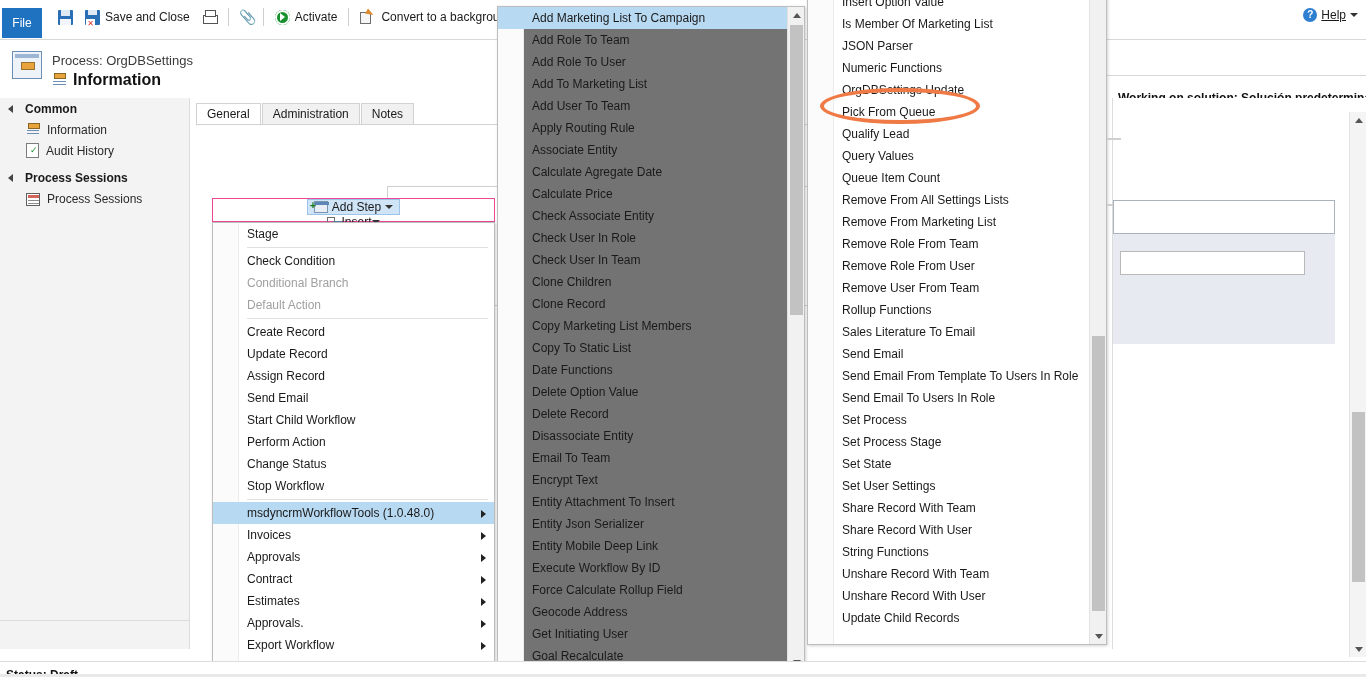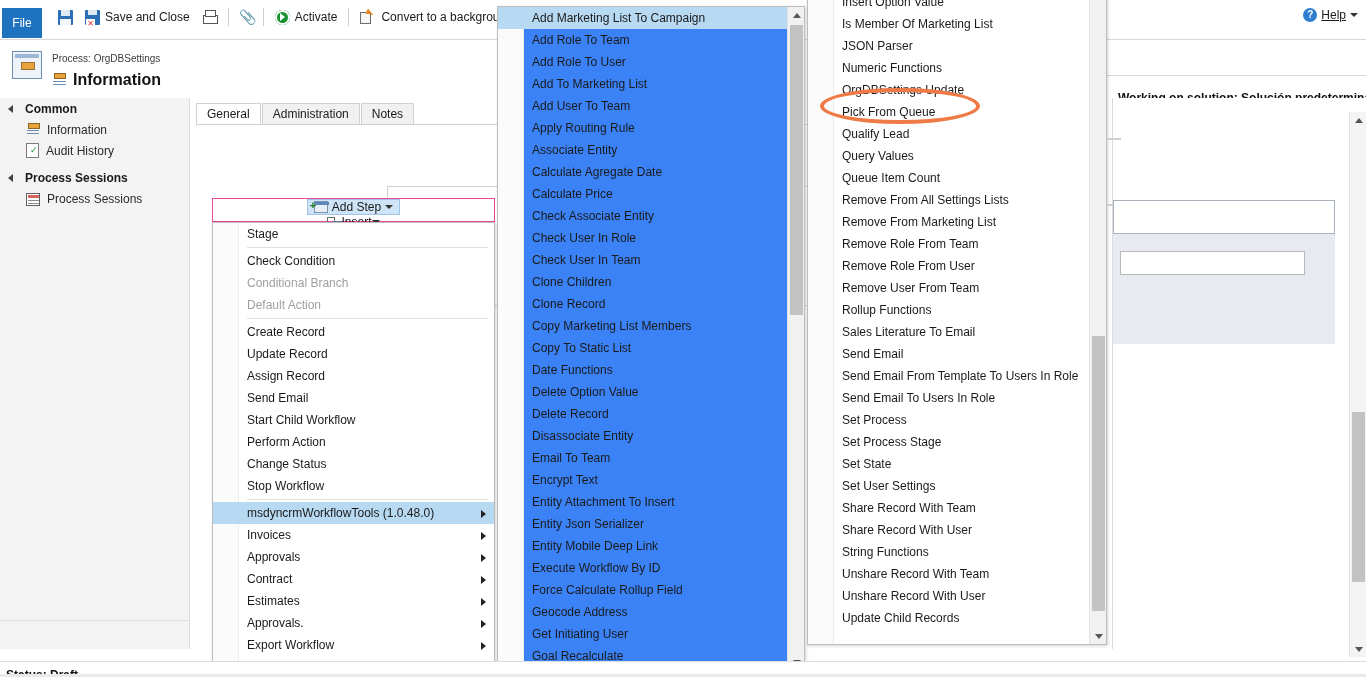--- a/index.html
+++ b/index.html
@@ -69,21 +69,21 @@
   .right-divider { position:absolute; left:1106px; top:0; width:1px; height:34px; background:#d0d0d0; }
 
   
   .rec-header { position:absolute; left:0; top:41px; width:1366px; height:57px; background:#fff; }
   .rec-icon {
     position:absolute; left:12px; top:10px; width:30px; height:28px;
     border:1px solid #6d8fb5; background:#eef3f9;
   }
   .rec-icon:before { content:""; position:absolute; left:2px; top:2px; width:24px; height:4px; background:#9db6d4; }
   .rec-icon:after  { content:""; position:absolute; left:8px; top:10px; width:12px; height:6px; background:#e8a33d; border:1px solid #9a7230; }
-  .rec-sub { position:absolute; left:52px; top:12px; font-size:10px; color:#3b3b3b; }
+  .rec-sub { position:absolute; left:52px; top:12px; font-size:13px; color:#3b3b3b; }
   .rec-title-row { position:absolute; left:52px; top:30px; display:flex; align-items:center; gap:6px; }
   .rec-title-icon { width:15px; height:15px; position:relative; }
   .rec-title-icon:before { content:""; position:absolute; left:2px; top:0px; width:10px; height:4px; background:#e8a33d; border:1px solid #8a6624; }
   .rec-title-icon:after  { content:""; position:absolute; left:1px; top:8px; width:13px; height:1px; background:#6d8fb5; box-shadow:0 3px 0 #6d8fb5; }
   .rec-title { font-size:16px; font-weight:bold; color:#111; }
 
   .sol-note { position:absolute; left:1118px; top:50px; font-size:12px; font-weight:bold; color:#111; white-space:nowrap; }
   .hdr-hline { position:absolute; left:1106px; top:34px; width:260px; height:1px; background:#d7d7d7; }
 
   
@@ -146,21 +146,21 @@
   .mi.sel { background:#b8d9f2; }
   .mi .arrow {
     position:absolute; right:8px; top:8px; width:0;height:0;
     border-top:4px solid transparent;border-bottom:4px solid transparent;border-left:5px solid #222;
   }
   .msep { height:1px; background:#e0e0e0; margin:2px 6px 2px 34px; }
 
   
   .menu2 {
     position:absolute; left:497px; top:6px; width:308px; height:665px;
-    background:#3b82f6; border:1px solid #bdbdbd; box-shadow:1px 1px 3px rgba(0,0,0,.18);
+    background:#737373; border:1px solid #bdbdbd; box-shadow:1px 1px 3px rgba(0,0,0,.18);
   }
   
   .menu3 {
     position:absolute; left:807px; top:-10px; width:300px; height:655px;
     background:#fff; border:1px solid #bdbdbd; box-shadow:1px 1px 3px rgba(0,0,0,.18);
   }
   .menu-scroll {
     position:absolute; right:0; top:0; width:17px; height:100%;
     background:#f1f1f1; border-left:1px solid #e2e2e2;
   }

